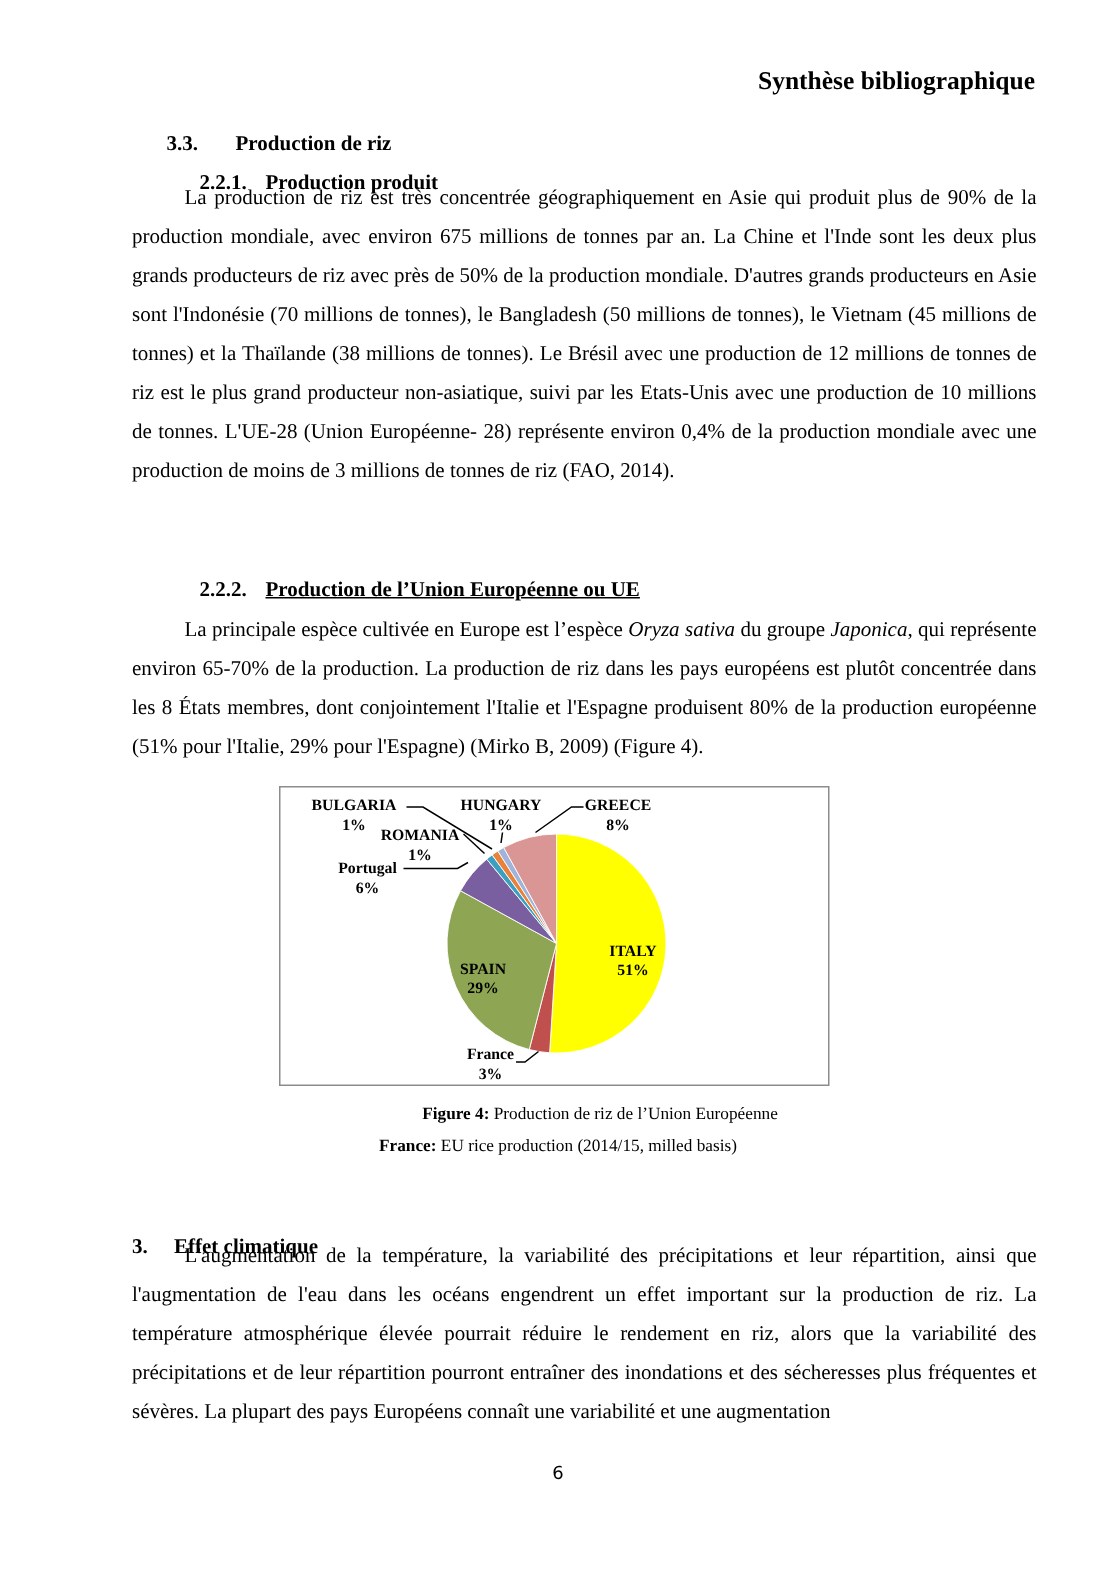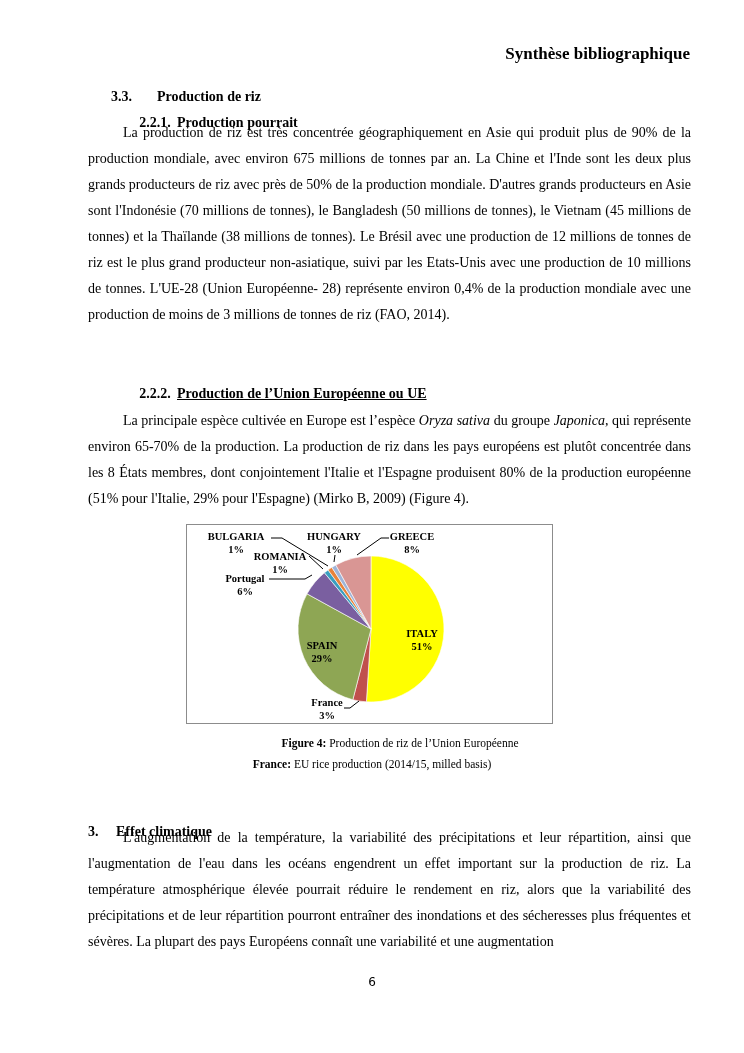--- a/index.html
+++ b/index.html
@@ -3,42 +3,42 @@
 <meta charset="utf-8">
 <style>
   html, body { margin:0; padding:0; background:#ffffff; }
   body { width:744px; height:1053px; position:relative; overflow:hidden;
          font-family:"Liberation Serif", serif; color:#000; }
   .abs { position:absolute; }
   .header { right:54px; top:44px; font-weight:bold; font-size:17px; }
   .h2 { left:111px; top:89px; font-weight:bold; font-size:14px; }
   .h2 .num { display:inline-block; width:46px; }
   .h3 { font-weight:bold; font-size:14px; }
-  .h3 .num { display:inline-block; width:44px;text-align:center; }
+  .h3 .num { display:inline-block; width:44px; }
   .para { left:88px; width:603px; font-size:14px; line-height:26px; text-align:justify; }
   .para p { margin:0; text-indent:35px; }
   .chart-frame { left:186px; top:524px; width:367px; height:200px; border:1px solid #8c8c8c; box-sizing:border-box; }
   .caption { left:0; width:744px; text-align:center; font-size:11.5px; }
   .caption b { font-weight:bold; }
   .h1 { left:88px; top:824px; font-weight:bold; font-size:14px; }
   .h1 .num { display:inline-block; width:28px; }
   .pagenum { left:0; width:744px; text-align:center; top:975px; font-family:"DejaVu Sans", sans-serif; font-size:12px; }
   svg text { font-family:"Liberation Serif", serif; font-weight:bold; font-size:10.5px; }
 </style>
 </head>
 <body>
 
 <div class="abs header">Synthèse bibliographique</div>
 
 <div class="abs h2">
   <span class="num">3.3.</span><span>Production de riz</span>
 </div>
 
 <div class="abs h3" style="left:133px; top:115px;">
-  <span class="num">2.2.1.</span><span>Production pourrait</span>
+  <span class="num">2.2.1.</span><span>Production produit</span>
 </div>
 
 <div class="abs para" style="top:120px;">
   <p>La production de riz est très concentrée géographiquement en Asie qui produit plus de 90% de la production mondiale, avec environ 675 millions de tonnes par an. La Chine et l'Inde sont les deux plus grands producteurs de riz avec près de 50% de la production mondiale. D'autres grands producteurs en Asie sont l'Indonésie (70 millions de tonnes), le Bangladesh (50 millions de tonnes), le Vietnam (45 millions de tonnes) et la Thaïlande (38 millions de tonnes). Le Brésil avec une production de 12 millions de tonnes de riz est le plus grand producteur non-asiatique, suivi par les Etats-Unis avec une production de 10 millions de tonnes. L'UE-28 (Union Européenne- 28) représente environ 0,4% de la production mondiale avec une production de moins de 3 millions de tonnes de riz (FAO, 2014).</p>
 </div>
 
 <div class="abs h3" style="left:133px; top:386px;text-decoration:underline;">
   <span class="num">2.2.2.</span><span>Production de l’Union Européenne ou UE</span>
 </div>
 

